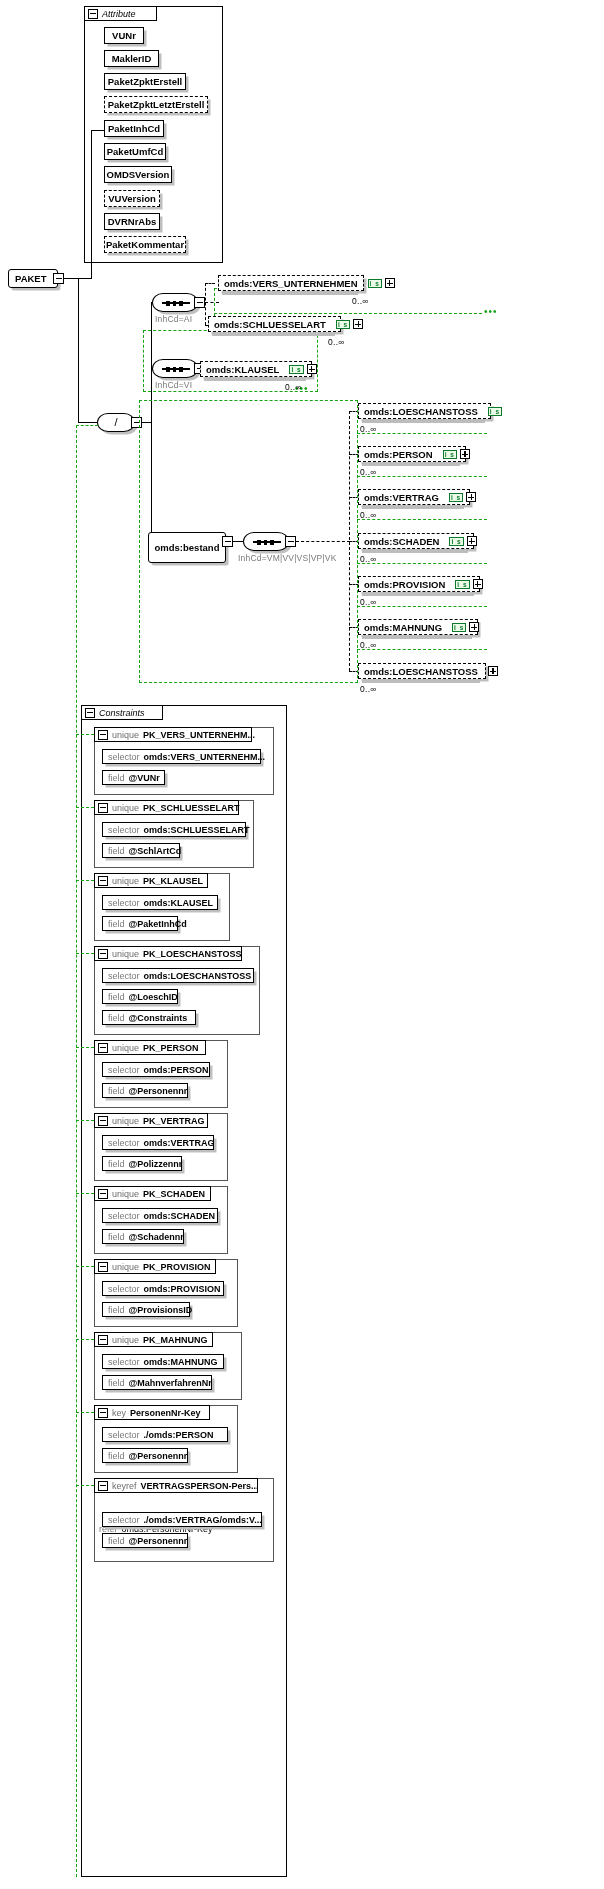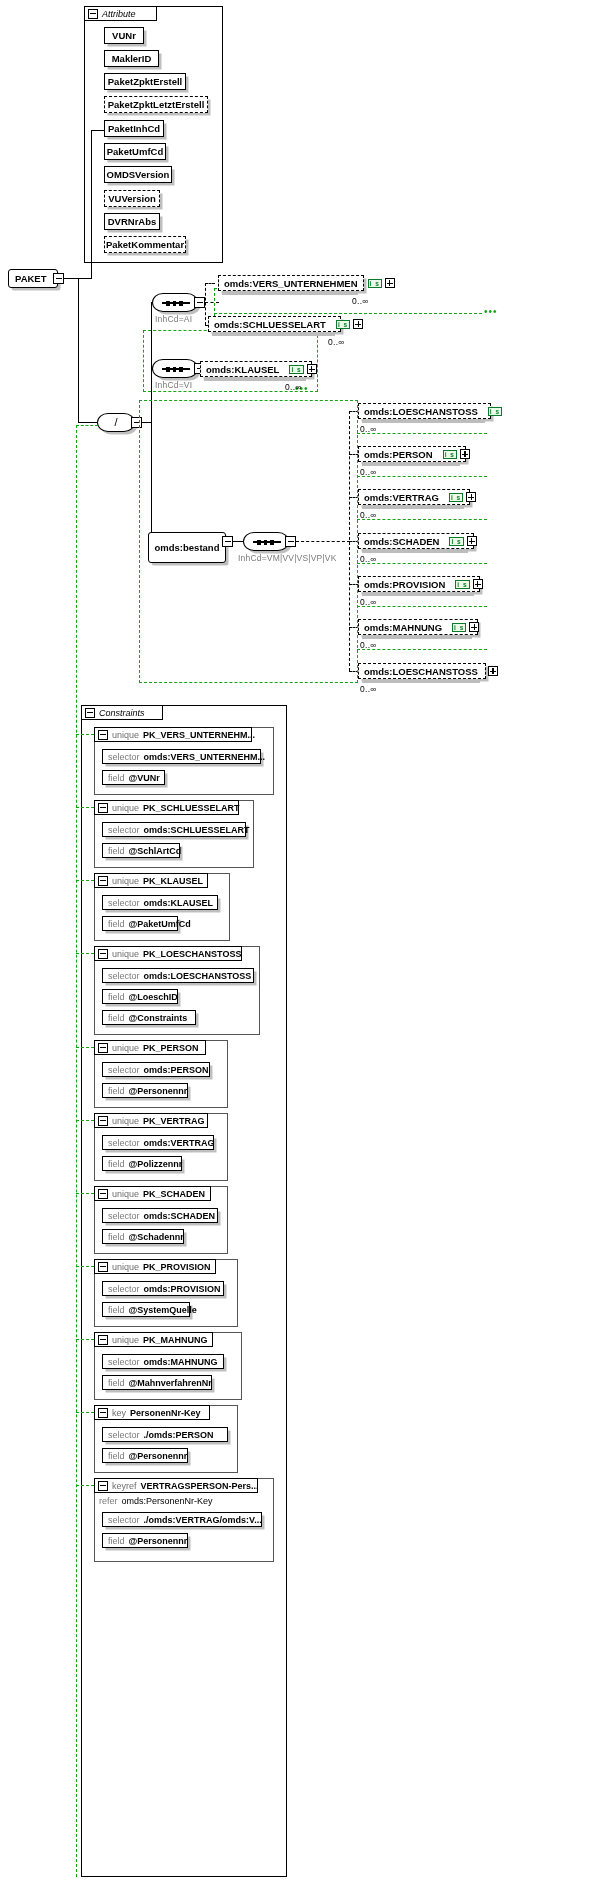--- a/index.html
+++ b/index.html
@@ -68,21 +68,21 @@
   .tabhdr .lab-bold{font-weight:bold;font-style:normal;}
 
   
   .sfbox{
     position:absolute;box-sizing:border-box;background:#fff;border:1.2px solid #000;
     height:15px;display:flex;align-items:center;gap:4px;padding:0 5px;
     white-space:nowrap;font-size:9px;box-shadow:3px 3px 0 -0.5px #bfbfbf;
   }
   .sfbox .k{color:#7a7a7a;}
   .sfbox .v{font-weight:bold;}
-  .referrow{position:absolute;font-size:9px;white-space:nowrap;display:flex;gap:4px;align-items:center;}
+  .referrow{position:absolute;font-size:9px;white-space:nowrap;display:flex;gap:4px;align-items:center;margin-top:28px;}
   .referrow .k{color:#7a7a7a;}
   .referrow .v{color:#000;}
 
   
   .seqnode{
     position:absolute;width:46px;height:19px;box-sizing:border-box;
     border:1.4px solid #000;background:#fff;border-radius:11px/9.5px;
     box-shadow:3px 3px 0 -0.5px #bfbfbf;
   }
   .seqnode:after{
@@ -397,21 +397,21 @@
   <span class="lab-grey">unique</span>
   <span class="lab-bold">PK_KLAUSEL</span>
 </div>
 <div class="gl h" style="left:76px;top:880px;width:18px;"></div>
 <div class="sfbox" style="left:102px;top:895px;width:116px;">
   <span class="k">selector</span>
   <span class="v">omds:KLAUSEL</span>
 </div>
 <div class="sfbox" style="left:102px;top:916px;width:76px;">
   <span class="k">field</span>
-  <span class="v">@PaketUmfCd</span>
+  <span class="v">@PaketInhCd</span>
 </div>
 
 <div class="frame thin" style="left:94px;top:946px;width:166px;height:89px;"></div>
 <div class="tabhdr" style="left:94px;top:946px;width:148px;">
   <span class="ico-minus"></span>
   <span class="lab-grey">unique</span>
   <span class="lab-bold">PK_LOESCHANSTOSS</span>
 </div>
 <div class="gl h" style="left:76px;top:953px;width:18px;"></div>
 <div class="sfbox" style="left:102px;top:968px;width:152px;">
@@ -481,21 +481,21 @@
   <span class="lab-grey">unique</span>
   <span class="lab-bold">PK_PROVISION</span>
 </div>
 <div class="gl h" style="left:76px;top:1266px;width:18px;"></div>
 <div class="sfbox" style="left:102px;top:1281px;width:122px;">
   <span class="k">selector</span>
   <span class="v">omds:PROVISION</span>
 </div>
 <div class="sfbox" style="left:102px;top:1302px;width:88px;">
   <span class="k">field</span>
-  <span class="v">@SystemQuelle</span>
+  <span class="v">@ProvisionsID</span>
 </div>
 
 <div class="frame thin" style="left:94px;top:1332px;width:148px;height:68px;"></div>
 <div class="tabhdr" style="left:94px;top:1332px;width:119px;">
   <span class="ico-minus"></span>
   <span class="lab-grey">unique</span>
   <span class="lab-bold">PK_MAHNUNG</span>
 </div>
 <div class="gl h" style="left:76px;top:1339px;width:18px;"></div>
 <div class="sfbox" style="left:102px;top:1354px;width:122px;">

